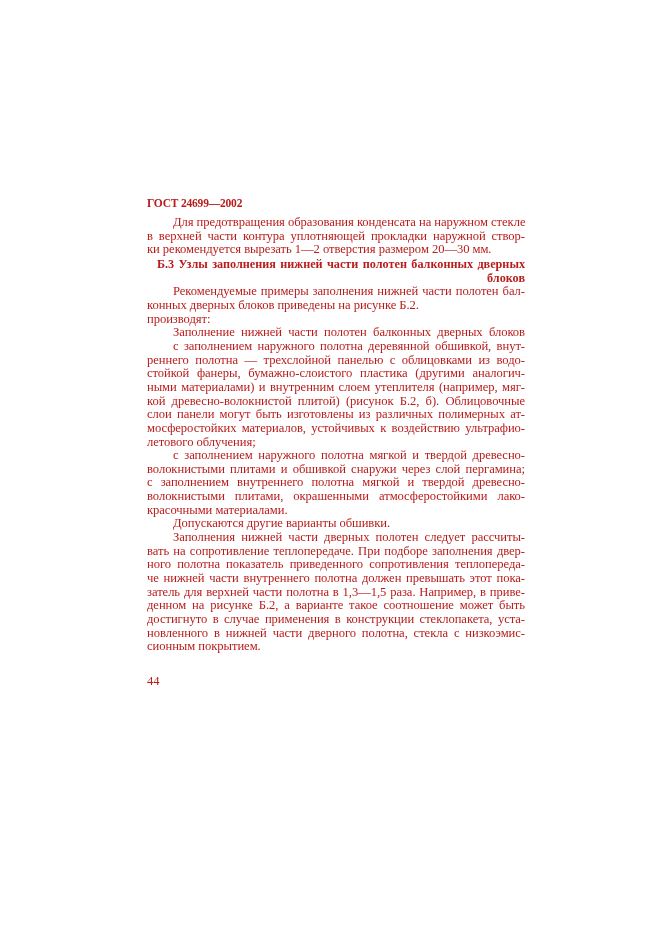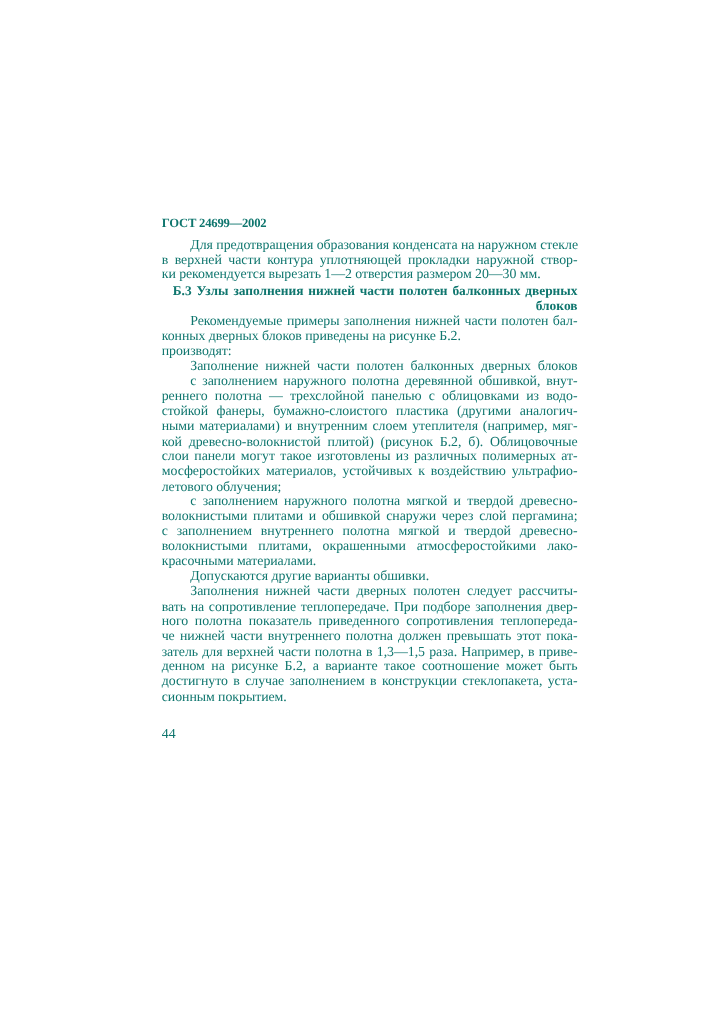--- a/index.html
+++ b/index.html
@@ -1,17 +1,17 @@
 <!DOCTYPE html>
 <html><head>
 <meta charset="utf-8">
 <style>
   html, body { margin: 0; padding: 0; background: #ffffff; }
   body { width: 661px; height: 935px; position: relative; overflow: hidden; }
-  .page { position: absolute; left: 147px; top: 196px; width: 378px; font-family: "Liberation Serif", serif; color: #0f766e; }
+  .page { position: absolute; left: 147px; top: 196px; width: 378px; font-family: "Liberation Serif", serif; color: #b91c1c; }
   .header { font-family: "Liberation Serif", serif; font-weight: bold; font-size: 11.5px; letter-spacing: -0.2px; margin: 0 0 6px 0; line-height: 14px; }
   .p { font-size: 12.6px; line-height: 13.65px; text-align: justify; text-indent: 26px; margin: 0; letter-spacing: -0.05px; }
   .p .ln { display: block; text-align: justify; text-align-last: justify; white-space: nowrap; }
   .p .ln.last { text-align-last: left; }
   .p .ln.first { padding-left: 26px; }
   .heading { font-weight: bold; font-size: 12.2px; line-height: 13.65px; margin: 1px 0 0 0; }
   .heading .ln { display: block; white-space: nowrap; }
   .heading .ln.first { padding-left: 10px; text-align: justify; text-align-last: justify; }
   .heading .ln.cont { padding-left: 38px; text-align: right; }
   .pagenum { font-size: 12.6px; line-height: 14px; margin-top: 20px; }
@@ -45,21 +45,21 @@
     <span class="ln first">Заполнение нижней части полотен балконных дверных блоков</span>
   </div>
 
 
   <div class="p">
     <span class="ln first">с заполнением наружного полотна деревянной обшивкой, внут-</span>
     <span class="ln">реннего полотна — трехслойной панелью с облицовками из водо-</span>
     <span class="ln">стойкой фанеры, бумажно-слоистого пластика (другими аналогич-</span>
     <span class="ln">ными материалами) и внутренним слоем утеплителя (например, мяг-</span>
     <span class="ln">кой древесно-волокнистой плитой) (рисунок Б.2, б). Облицовочные</span>
-    <span class="ln">слои панели могут такое изготовлены из различных полимерных ат-</span>
+    <span class="ln">слои панели могут быть изготовлены из различных полимерных ат-</span>
     <span class="ln">мосферостойких материалов, устойчивых к воздействию ультрафио-</span>
     <span class="ln last">летового облучения;</span>
   </div>
 
   <div class="p">
     <span class="ln first">с заполнением наружного полотна мягкой и твердой древесно-</span>
     <span class="ln">волокнистыми плитами и обшивкой снаружи через слой пергамина;</span>
     <span class="ln">с заполнением внутреннего полотна мягкой и твердой древесно-</span>
     <span class="ln">волокнистыми плитами, окрашенными атмосферостойкими лако-</span>
     <span class="ln last">красочными материалами.</span>
@@ -69,18 +69,19 @@
     <span class="ln first last">Допускаются другие варианты обшивки.</span>
   </div>
 
   <div class="p">
     <span class="ln first">Заполнения нижней части дверных полотен следует рассчиты-</span>
     <span class="ln">вать на сопротивление теплопередаче. При подборе заполнения двер-</span>
     <span class="ln">ного полотна показатель приведенного сопротивления теплопереда-</span>
     <span class="ln">че нижней части внутреннего полотна должен превышать этот пока-</span>
     <span class="ln">затель для верхней части полотна в 1,3—1,5 раза. Например, в приве-</span>
     <span class="ln">денном на рисунке Б.2, а варианте такое соотношение может быть</span>
-    <span class="ln">достигнуто в случае заполнением в конструкции стеклопакета, уста-</span>
+    <span class="ln">достигнуто в случае применения в конструкции стеклопакета, уста-</span>
+    <span class="ln">новленного в нижней части дверного полотна, стекла с низкоэмис-</span>
     <span class="ln last">сионным покрытием.</span>
   </div>
 
   <div class="pagenum">44</div>
 </div>
 
 </body></html>

